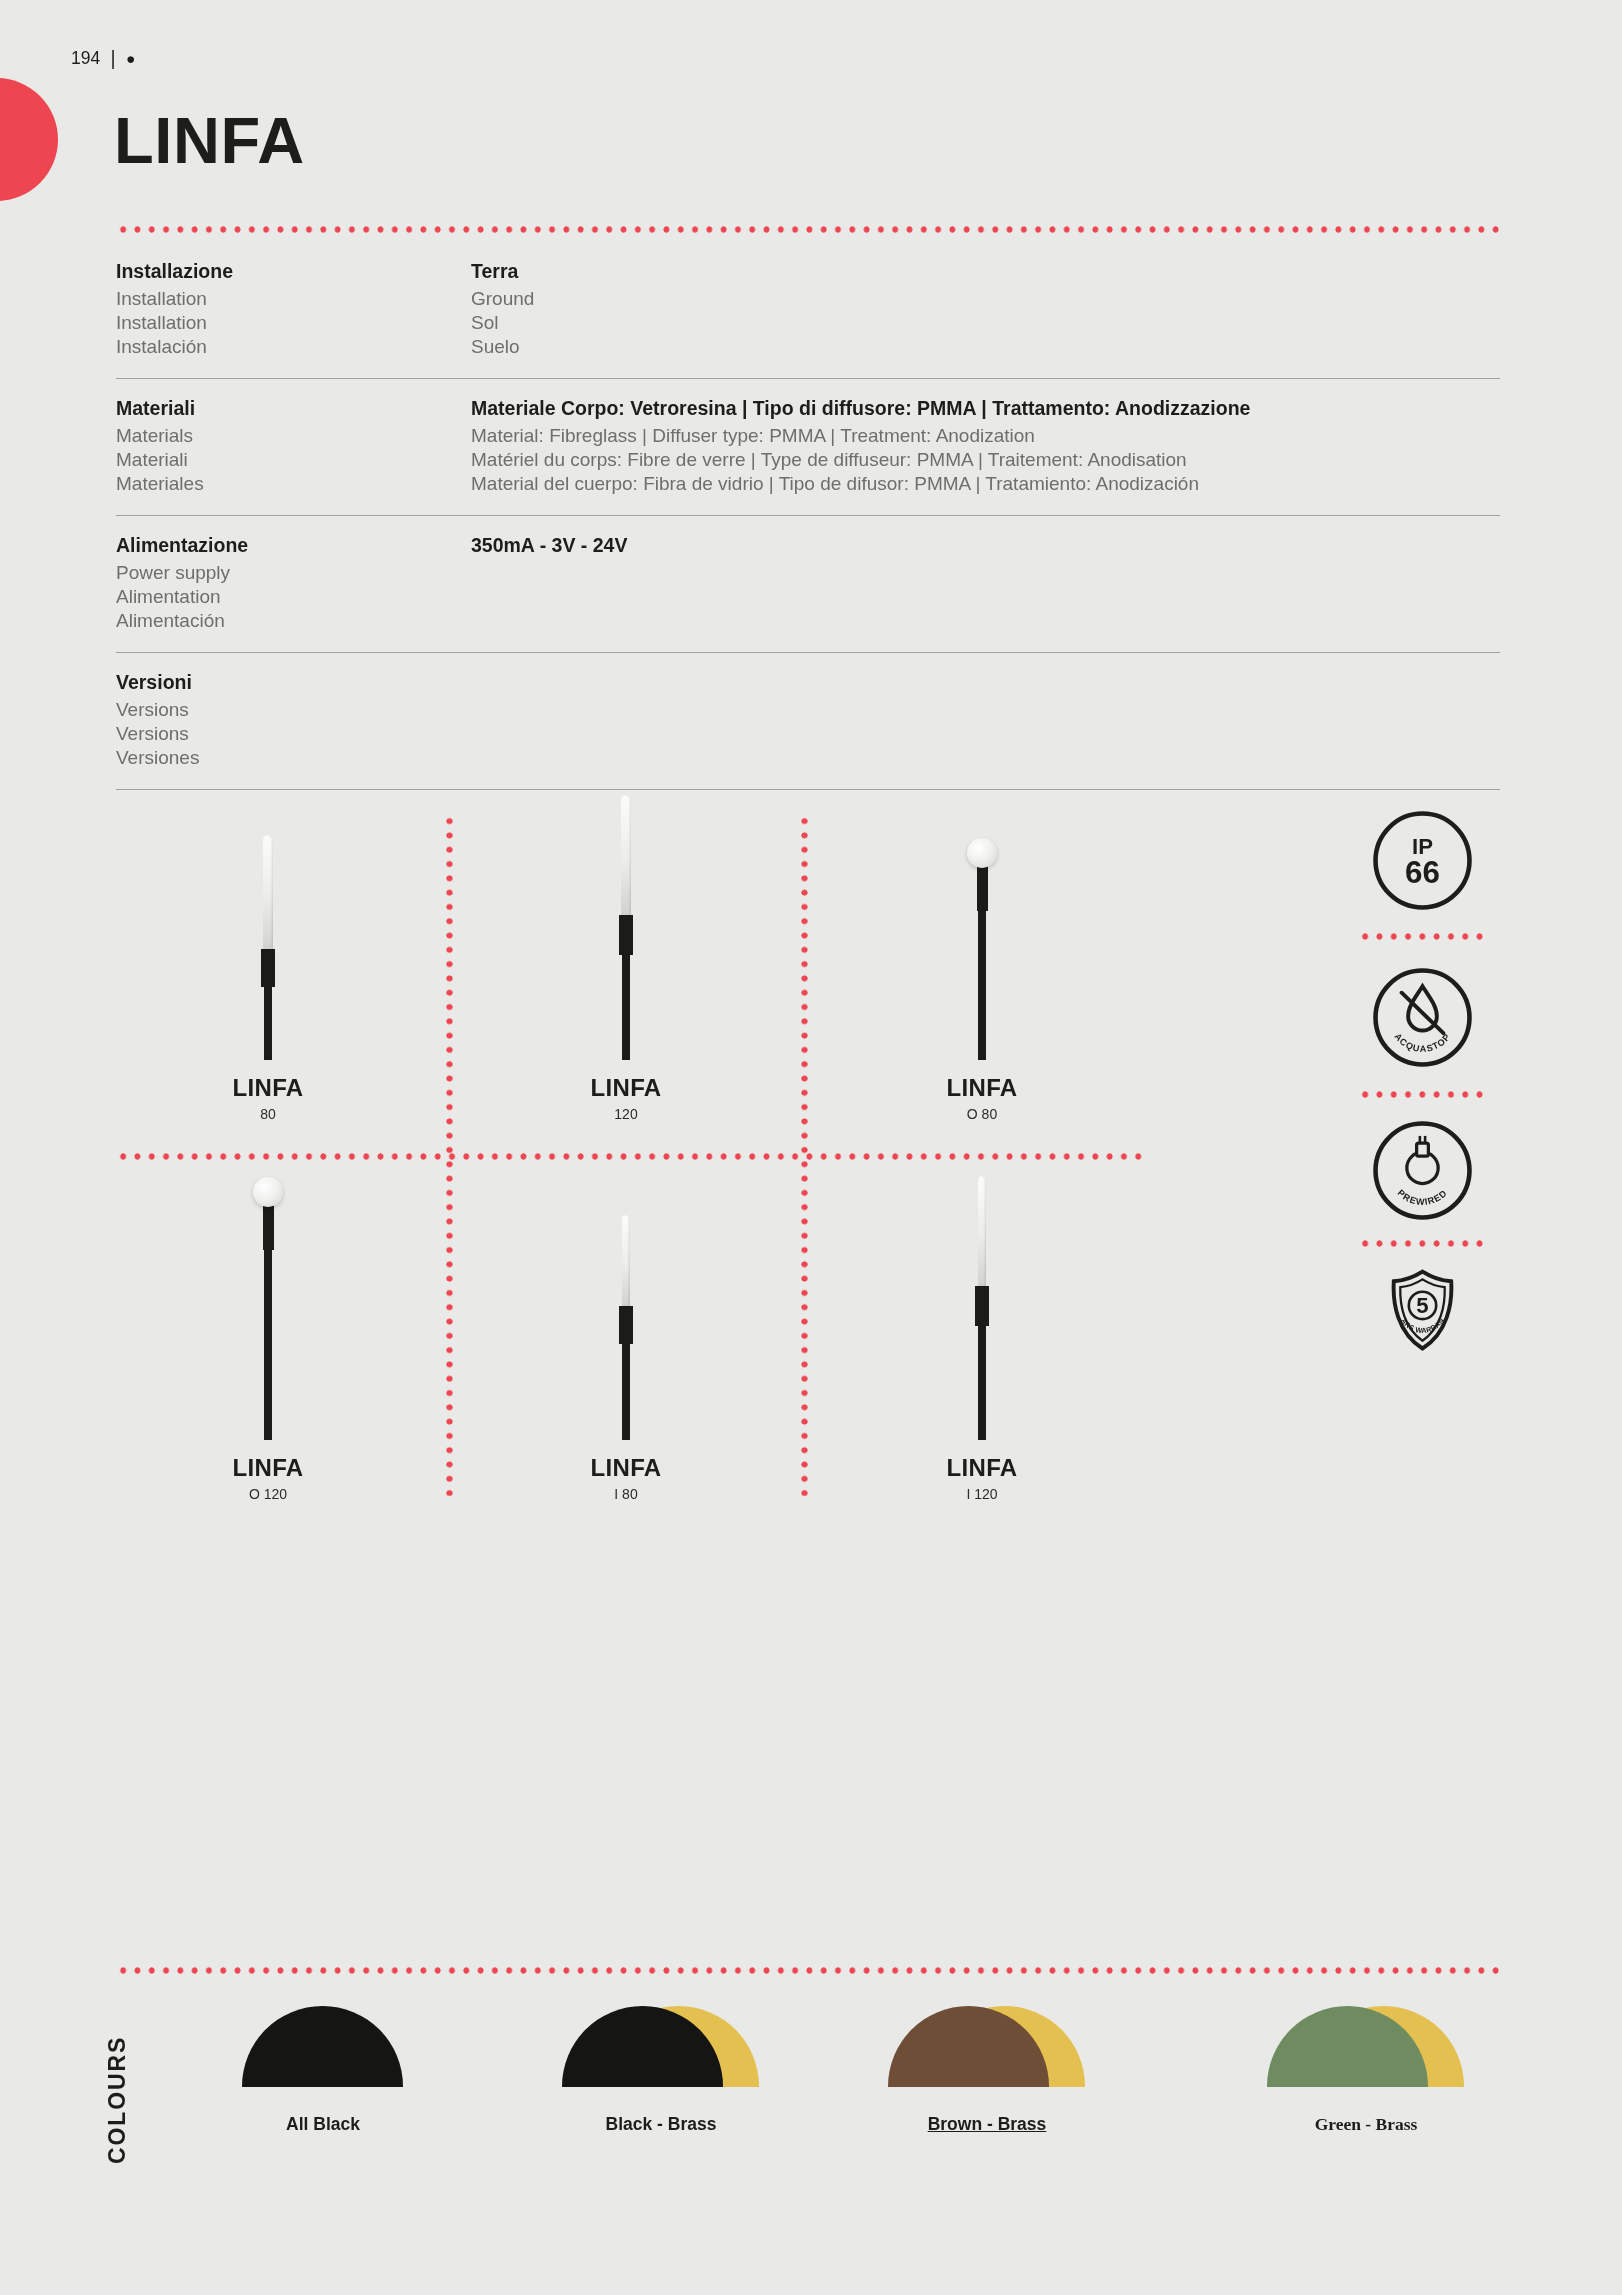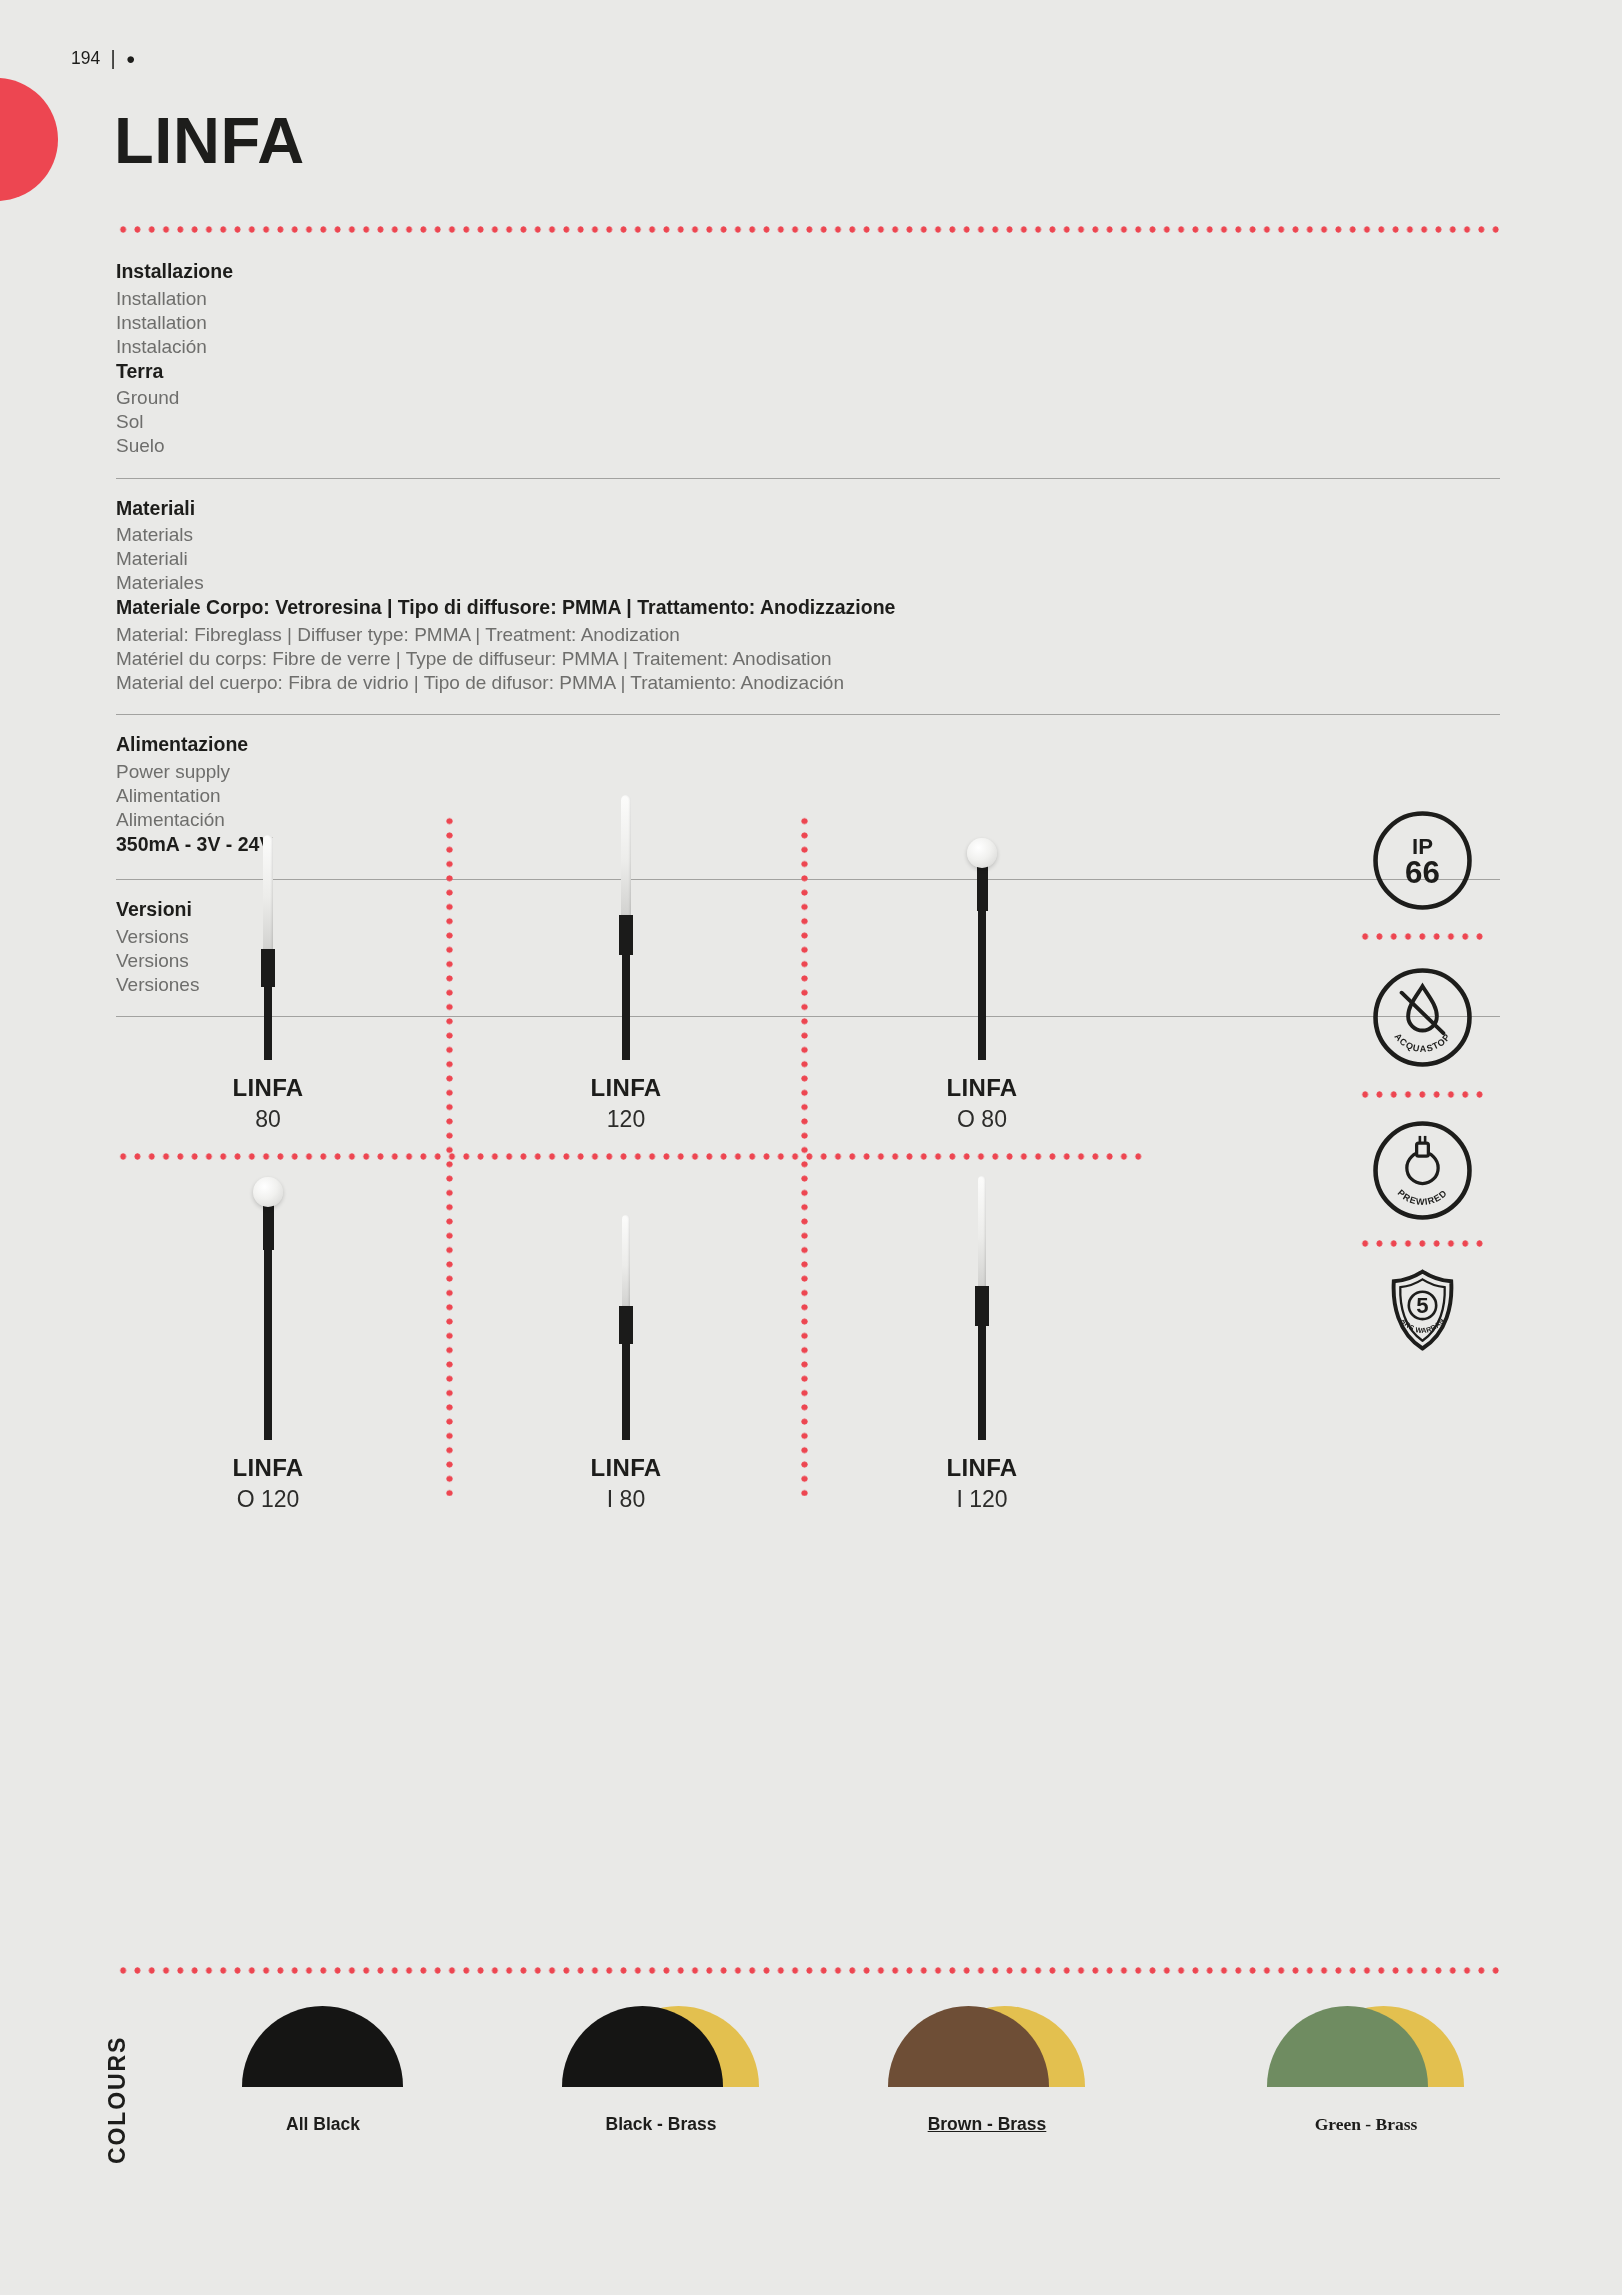--- a/index.html
+++ b/index.html
@@ -31,21 +31,21 @@
     background-size: 14.3px 6.5px; background-repeat: repeat-x; background-position: 0 center;
   }
   .dotted-v {
     position:absolute; width:6.5px;
     background-image: radial-gradient(circle, #ed4651 2.7px, rgba(0,0,0,0) 3.2px);
     background-size: 6.5px 14.3px; background-repeat: repeat-y; background-position: center 0;
   }
 
   
   .specs { position:absolute; left:116px; top:242px; width:1384px; }
-  .spec-row { display:flex; padding:17px 0 19.5px 0;flex-direction:column; }
+  .spec-row { display:flex; padding:17px 0 19.5px 0; }
   .spec-label { width:355px; flex:none; }
   .spec-value { flex:1; }
   .ln-b { font-weight:700; font-size:19.5px; line-height:25px; margin-bottom:2.6px; color:#1d1d1b; }
   .ln-g { font-weight:400; font-size:19px; line-height:24px; color:#6e6e6c; }
   .spec-hr { border-top:1.3px solid #a2a2a0; }
 
   
   .cell { position:absolute; width:286px; display:flex; flex-direction:column; align-items:center; }
   .lamp-area { height:268px; display:flex; align-items:flex-end; justify-content:center; }
   .lamp { display:flex; flex-direction:column; align-items:center; }
@@ -57,21 +57,21 @@
   .diffuser.narrow { width:8.4px; }
   .joint { width:13.6px; background:#1b1b1a; }
   .joint.slim { width:11px; }
   .stem { width:7.1px; background:#1b1b1a; }
   .sphere {
     width:30px; height:30px; border-radius:50%; margin-bottom:-1.9px; z-index:1;
     background:radial-gradient(circle at 38% 32%, #ffffff 0%, #f1f1ef 45%, #d3d3d1 100%);
     box-shadow:0 1.9px 4.5px rgba(0,0,0,0.18);
   }
   .p-name { margin-top:14.3px; font-size:24px; font-weight:800; letter-spacing:0.3px; }
-  .p-variant { margin-top:3.9px; font-size:23px; color:#2c2c2a; }
+  .p-variant { margin-top:3.9px; font-size:14px; color:#2c2c2a; }
 
   
   .badge { position:absolute; left:1369px; width:107px; height:107px; }
   svg text, svg textPath { font-family:"Liberation Sans", sans-serif; fill:#1d1d1b; }
 
   
   .colours-heading {
     position:absolute; left:104px; top:2164px; width:169px;
     transform:rotate(-90deg); transform-origin:left top;
     font-size:23px; font-weight:800; letter-spacing:1.9px;

